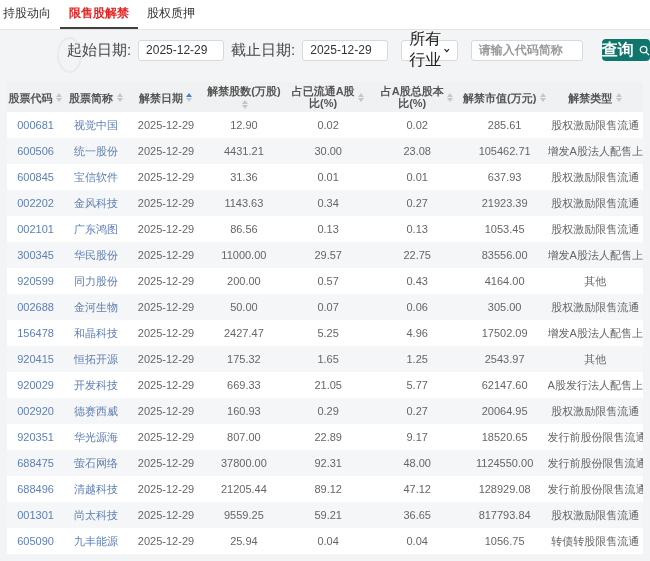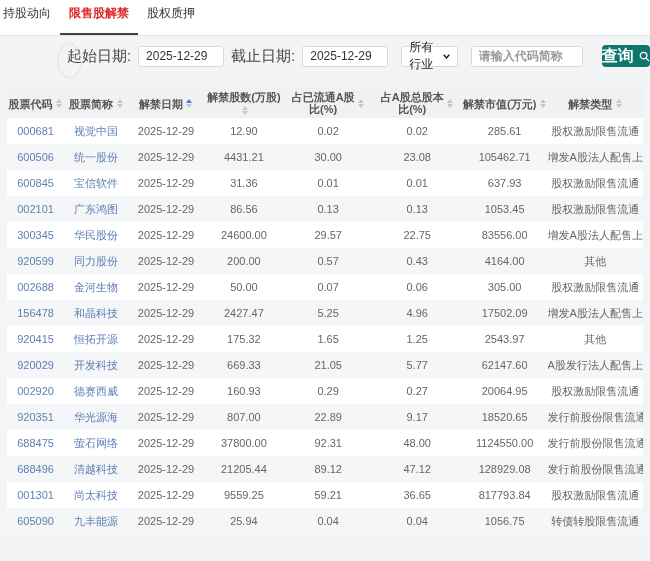--- a/index.html
+++ b/index.html
@@ -4,21 +4,21 @@
 <style>
   * { box-sizing: border-box; margin: 0; padding: 0; }
   html,body { width: 650px; height: 561px; overflow: hidden; }
   body {
     font-family: "Liberation Sans", "DejaVu Sans", sans-serif;
     background: #f3f4f6;
     position: relative;
   }
   
   .tabbar {
-    height: 36px;
+    height: 30px;
     background: #ffffff;
     border-bottom: 1px solid #e4e4e4;
     display: flex;
     align-items: stretch;
     padding-left: 0;
   }
   .tab {
     font-size: 12px;
     color: #333;
     padding: 5px 9px 0 9px;
@@ -62,21 +62,21 @@
     outline: none;
   }
   .f-input.date { width: 86px; }
   .f-input.code { width: 112px; margin-left: 6px; font-weight: bold; }
   .f-input::placeholder { color: #9a9a9a; }
   .f-select {
     height: 21px; width: 78px;
     border: 1px solid #d9d9d9;
     border-radius: 3px;
     background: #fff;
-    font-size: 12px;
+    font-size: 16px;
     color: #222;
     margin-left: 6px;
     display: flex;
     align-items: center;
     justify-content: space-between;
     padding: 0 7px;
     cursor: pointer;
   }
   .search-btn {
     height: 22px; width: 74px;
@@ -235,34 +235,44 @@
           <td><a>600845</a></td>
           <td><a>宝信软件</a></td>
           <td>2025-12-29</td>
           <td>31.36</td>
           <td>0.01</td>
           <td>0.01</td>
           <td>637.93</td>
           <td>股权激励限售流通</td>
         </tr>
         <tr>
+          <td><a>002202</a></td>
+          <td><a>金风科技</a></td>
+          <td>2025-12-29</td>
+          <td>1143.63</td>
+          <td>0.34</td>
+          <td>0.27</td>
+          <td>21923.39</td>
+          <td>股权激励限售流通</td>
+        </tr>
+        <tr>
           <td><a>002101</a></td>
           <td><a>广东鸿图</a></td>
           <td>2025-12-29</td>
           <td>86.56</td>
           <td>0.13</td>
           <td>0.13</td>
           <td>1053.45</td>
           <td>股权激励限售流通</td>
         </tr>
         <tr>
           <td><a>300345</a></td>
           <td><a>华民股份</a></td>
           <td>2025-12-29</td>
-          <td>24600.00</td>
+          <td>11000.00</td>
           <td>29.57</td>
           <td>22.75</td>
           <td>83556.00</td>
           <td>增发A股法人配售上市</td>
         </tr>
         <tr>
           <td><a>920599</a></td>
           <td><a>同力股份</a></td>
           <td>2025-12-29</td>
           <td>200.00</td>

